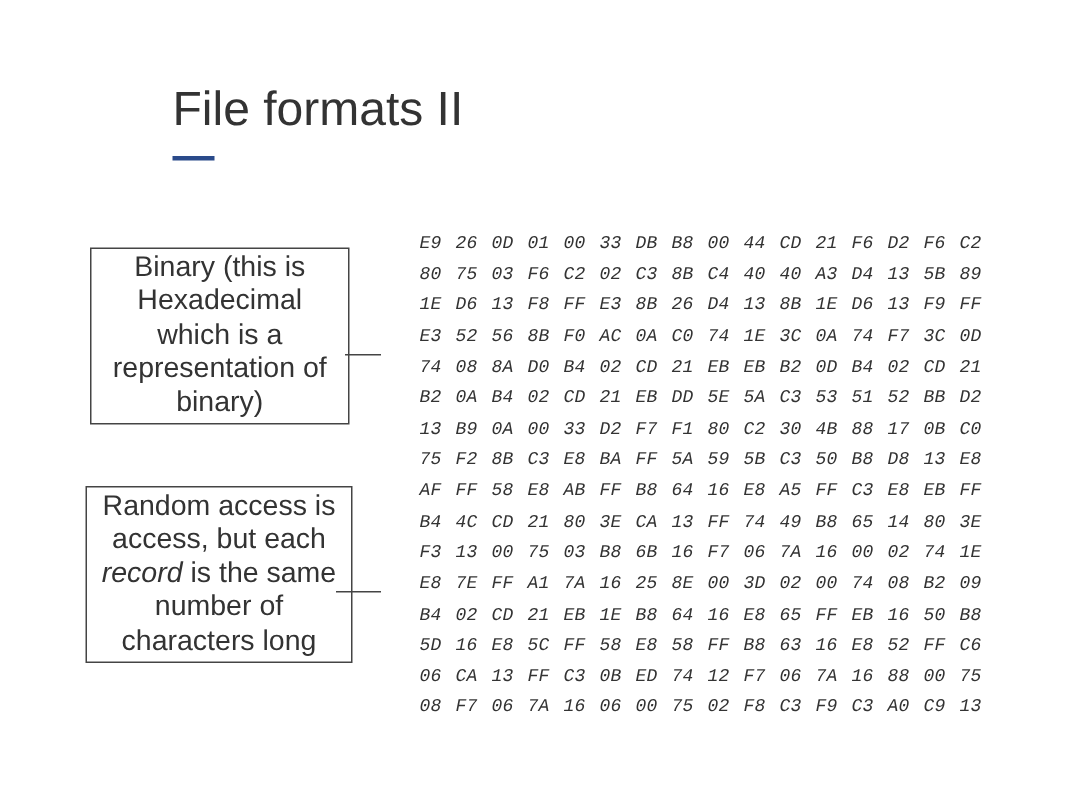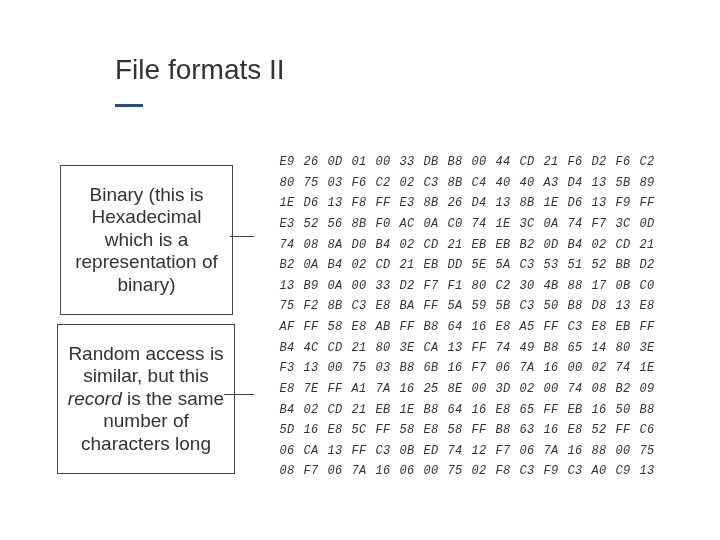--- a/index.html
+++ b/index.html
@@ -9,35 +9,35 @@
   font-family: Verdana, Geneva, sans-serif;
   width: 720px;
   height: 540px;
   overflow: hidden;
   position: relative;
 }
 .title {
   position: absolute;
   top: 54px;
   left: 115px;
-  font-size: 28px;
+  font-size: 32px;
   color: #333;
 }
 .title-bar {
   position: absolute;
   top: 104px;
   left: 115px;
   width: 28px;
   height: 3px;
   background: #2a4a8a;
 }
 .callout {
   position: absolute;
   border: 1px solid #444;
-  padding: 18px 8px;
+  padding: 2px 8px;
   text-align: center;
   font-size: 19px;
   color: #333;
   line-height: 1.18;
   background: #fff;
 }
 .callout-1 {
   top: 165px;
   left: 60px;
   width: 155px;
@@ -84,17 +84,17 @@
 </head>
 <body>
 
 <div class="title">File formats II</div>
 <div class="title-bar"></div>
 
 <div class="callout callout-1">Binary (this is Hexadecimal which is a representation of binary)</div>
 <div class="lead1"></div>
 
 <div class="callout callout-2">
-  <span>Random access is similar, but this </span><i>record</i><span> is the same number of characters long</span>
+  <span>Random access is access, but each </span><i>record</i><span> is the same number of characters long</span>
 </div>
 <div class="lead2"></div>
 
 <div class="hex" id="hex-block"><div class="hex-row"><span class="hex-cell">E9</span><span class="hex-cell">26</span><span class="hex-cell">0D</span><span class="hex-cell">01</span><span class="hex-cell">00</span><span class="hex-cell">33</span><span class="hex-cell">DB</span><span class="hex-cell">B8</span><span class="hex-cell">00</span><span class="hex-cell">44</span><span class="hex-cell">CD</span><span class="hex-cell">21</span><span class="hex-cell">F6</span><span class="hex-cell">D2</span><span class="hex-cell">F6</span><span class="hex-cell">C2</span></div><div class="hex-row"><span class="hex-cell">80</span><span class="hex-cell">75</span><span class="hex-cell">03</span><span class="hex-cell">F6</span><span class="hex-cell">C2</span><span class="hex-cell">02</span><span class="hex-cell">C3</span><span class="hex-cell">8B</span><span class="hex-cell">C4</span><span class="hex-cell">40</span><span class="hex-cell">40</span><span class="hex-cell">A3</span><span class="hex-cell">D4</span><span class="hex-cell">13</span><span class="hex-cell">5B</span><span class="hex-cell">89</span></div><div class="hex-row"><span class="hex-cell">1E</span><span class="hex-cell">D6</span><span class="hex-cell">13</span><span class="hex-cell">F8</span><span class="hex-cell">FF</span><span class="hex-cell">E3</span><span class="hex-cell">8B</span><span class="hex-cell">26</span><span class="hex-cell">D4</span><span class="hex-cell">13</span><span class="hex-cell">8B</span><span class="hex-cell">1E</span><span class="hex-cell">D6</span><span class="hex-cell">13</span><span class="hex-cell">F9</span><span class="hex-cell">FF</span></div><div class="hex-row"><span class="hex-cell">E3</span><span class="hex-cell">52</span><span class="hex-cell">56</span><span class="hex-cell">8B</span><span class="hex-cell">F0</span><span class="hex-cell">AC</span><span class="hex-cell">0A</span><span class="hex-cell">C0</span><span class="hex-cell">74</span><span class="hex-cell">1E</span><span class="hex-cell">3C</span><span class="hex-cell">0A</span><span class="hex-cell">74</span><span class="hex-cell">F7</span><span class="hex-cell">3C</span><span class="hex-cell">0D</span></div><div class="hex-row"><span class="hex-cell">74</span><span class="hex-cell">08</span><span class="hex-cell">8A</span><span class="hex-cell">D0</span><span class="hex-cell">B4</span><span class="hex-cell">02</span><span class="hex-cell">CD</span><span class="hex-cell">21</span><span class="hex-cell">EB</span><span class="hex-cell">EB</span><span class="hex-cell">B2</span><span class="hex-cell">0D</span><span class="hex-cell">B4</span><span class="hex-cell">02</span><span class="hex-cell">CD</span><span class="hex-cell">21</span></div><div class="hex-row"><span class="hex-cell">B2</span><span class="hex-cell">0A</span><span class="hex-cell">B4</span><span class="hex-cell">02</span><span class="hex-cell">CD</span><span class="hex-cell">21</span><span class="hex-cell">EB</span><span class="hex-cell">DD</span><span class="hex-cell">5E</span><span class="hex-cell">5A</span><span class="hex-cell">C3</span><span class="hex-cell">53</span><span class="hex-cell">51</span><span class="hex-cell">52</span><span class="hex-cell">BB</span><span class="hex-cell">D2</span></div><div class="hex-row"><span class="hex-cell">13</span><span class="hex-cell">B9</span><span class="hex-cell">0A</span><span class="hex-cell">00</span><span class="hex-cell">33</span><span class="hex-cell">D2</span><span class="hex-cell">F7</span><span class="hex-cell">F1</span><span class="hex-cell">80</span><span class="hex-cell">C2</span><span class="hex-cell">30</span><span class="hex-cell">4B</span><span class="hex-cell">88</span><span class="hex-cell">17</span><span class="hex-cell">0B</span><span class="hex-cell">C0</span></div><div class="hex-row"><span class="hex-cell">75</span><span class="hex-cell">F2</span><span class="hex-cell">8B</span><span class="hex-cell">C3</span><span class="hex-cell">E8</span><span class="hex-cell">BA</span><span class="hex-cell">FF</span><span class="hex-cell">5A</span><span class="hex-cell">59</span><span class="hex-cell">5B</span><span class="hex-cell">C3</span><span class="hex-cell">50</span><span class="hex-cell">B8</span><span class="hex-cell">D8</span><span class="hex-cell">13</span><span class="hex-cell">E8</span></div><div class="hex-row"><span class="hex-cell">AF</span><span class="hex-cell">FF</span><span class="hex-cell">58</span><span class="hex-cell">E8</span><span class="hex-cell">AB</span><span class="hex-cell">FF</span><span class="hex-cell">B8</span><span class="hex-cell">64</span><span class="hex-cell">16</span><span class="hex-cell">E8</span><span class="hex-cell">A5</span><span class="hex-cell">FF</span><span class="hex-cell">C3</span><span class="hex-cell">E8</span><span class="hex-cell">EB</span><span class="hex-cell">FF</span></div><div class="hex-row"><span class="hex-cell">B4</span><span class="hex-cell">4C</span><span class="hex-cell">CD</span><span class="hex-cell">21</span><span class="hex-cell">80</span><span class="hex-cell">3E</span><span class="hex-cell">CA</span><span class="hex-cell">13</span><span class="hex-cell">FF</span><span class="hex-cell">74</span><span class="hex-cell">49</span><span class="hex-cell">B8</span><span class="hex-cell">65</span><span class="hex-cell">14</span><span class="hex-cell">80</span><span class="hex-cell">3E</span></div><div class="hex-row"><span class="hex-cell">F3</span><span class="hex-cell">13</span><span class="hex-cell">00</span><span class="hex-cell">75</span><span class="hex-cell">03</span><span class="hex-cell">B8</span><span class="hex-cell">6B</span><span class="hex-cell">16</span><span class="hex-cell">F7</span><span class="hex-cell">06</span><span class="hex-cell">7A</span><span class="hex-cell">16</span><span class="hex-cell">00</span><span class="hex-cell">02</span><span class="hex-cell">74</span><span class="hex-cell">1E</span></div><div class="hex-row"><span class="hex-cell">E8</span><span class="hex-cell">7E</span><span class="hex-cell">FF</span><span class="hex-cell">A1</span><span class="hex-cell">7A</span><span class="hex-cell">16</span><span class="hex-cell">25</span><span class="hex-cell">8E</span><span class="hex-cell">00</span><span class="hex-cell">3D</span><span class="hex-cell">02</span><span class="hex-cell">00</span><span class="hex-cell">74</span><span class="hex-cell">08</span><span class="hex-cell">B2</span><span class="hex-cell">09</span></div><div class="hex-row"><span class="hex-cell">B4</span><span class="hex-cell">02</span><span class="hex-cell">CD</span><span class="hex-cell">21</span><span class="hex-cell">EB</span><span class="hex-cell">1E</span><span class="hex-cell">B8</span><span class="hex-cell">64</span><span class="hex-cell">16</span><span class="hex-cell">E8</span><span class="hex-cell">65</span><span class="hex-cell">FF</span><span class="hex-cell">EB</span><span class="hex-cell">16</span><span class="hex-cell">50</span><span class="hex-cell">B8</span></div><div class="hex-row"><span class="hex-cell">5D</span><span class="hex-cell">16</span><span class="hex-cell">E8</span><span class="hex-cell">5C</span><span class="hex-cell">FF</span><span class="hex-cell">58</span><span class="hex-cell">E8</span><span class="hex-cell">58</span><span class="hex-cell">FF</span><span class="hex-cell">B8</span><span class="hex-cell">63</span><span class="hex-cell">16</span><span class="hex-cell">E8</span><span class="hex-cell">52</span><span class="hex-cell">FF</span><span class="hex-cell">C6</span></div><div class="hex-row"><span class="hex-cell">06</span><span class="hex-cell">CA</span><span class="hex-cell">13</span><span class="hex-cell">FF</span><span class="hex-cell">C3</span><span class="hex-cell">0B</span><span class="hex-cell">ED</span><span class="hex-cell">74</span><span class="hex-cell">12</span><span class="hex-cell">F7</span><span class="hex-cell">06</span><span class="hex-cell">7A</span><span class="hex-cell">16</span><span class="hex-cell">88</span><span class="hex-cell">00</span><span class="hex-cell">75</span></div><div class="hex-row"><span class="hex-cell">08</span><span class="hex-cell">F7</span><span class="hex-cell">06</span><span class="hex-cell">7A</span><span class="hex-cell">16</span><span class="hex-cell">06</span><span class="hex-cell">00</span><span class="hex-cell">75</span><span class="hex-cell">02</span><span class="hex-cell">F8</span><span class="hex-cell">C3</span><span class="hex-cell">F9</span><span class="hex-cell">C3</span><span class="hex-cell">A0</span><span class="hex-cell">C9</span><span class="hex-cell">13</span></div></div>
 
 </body></html>

